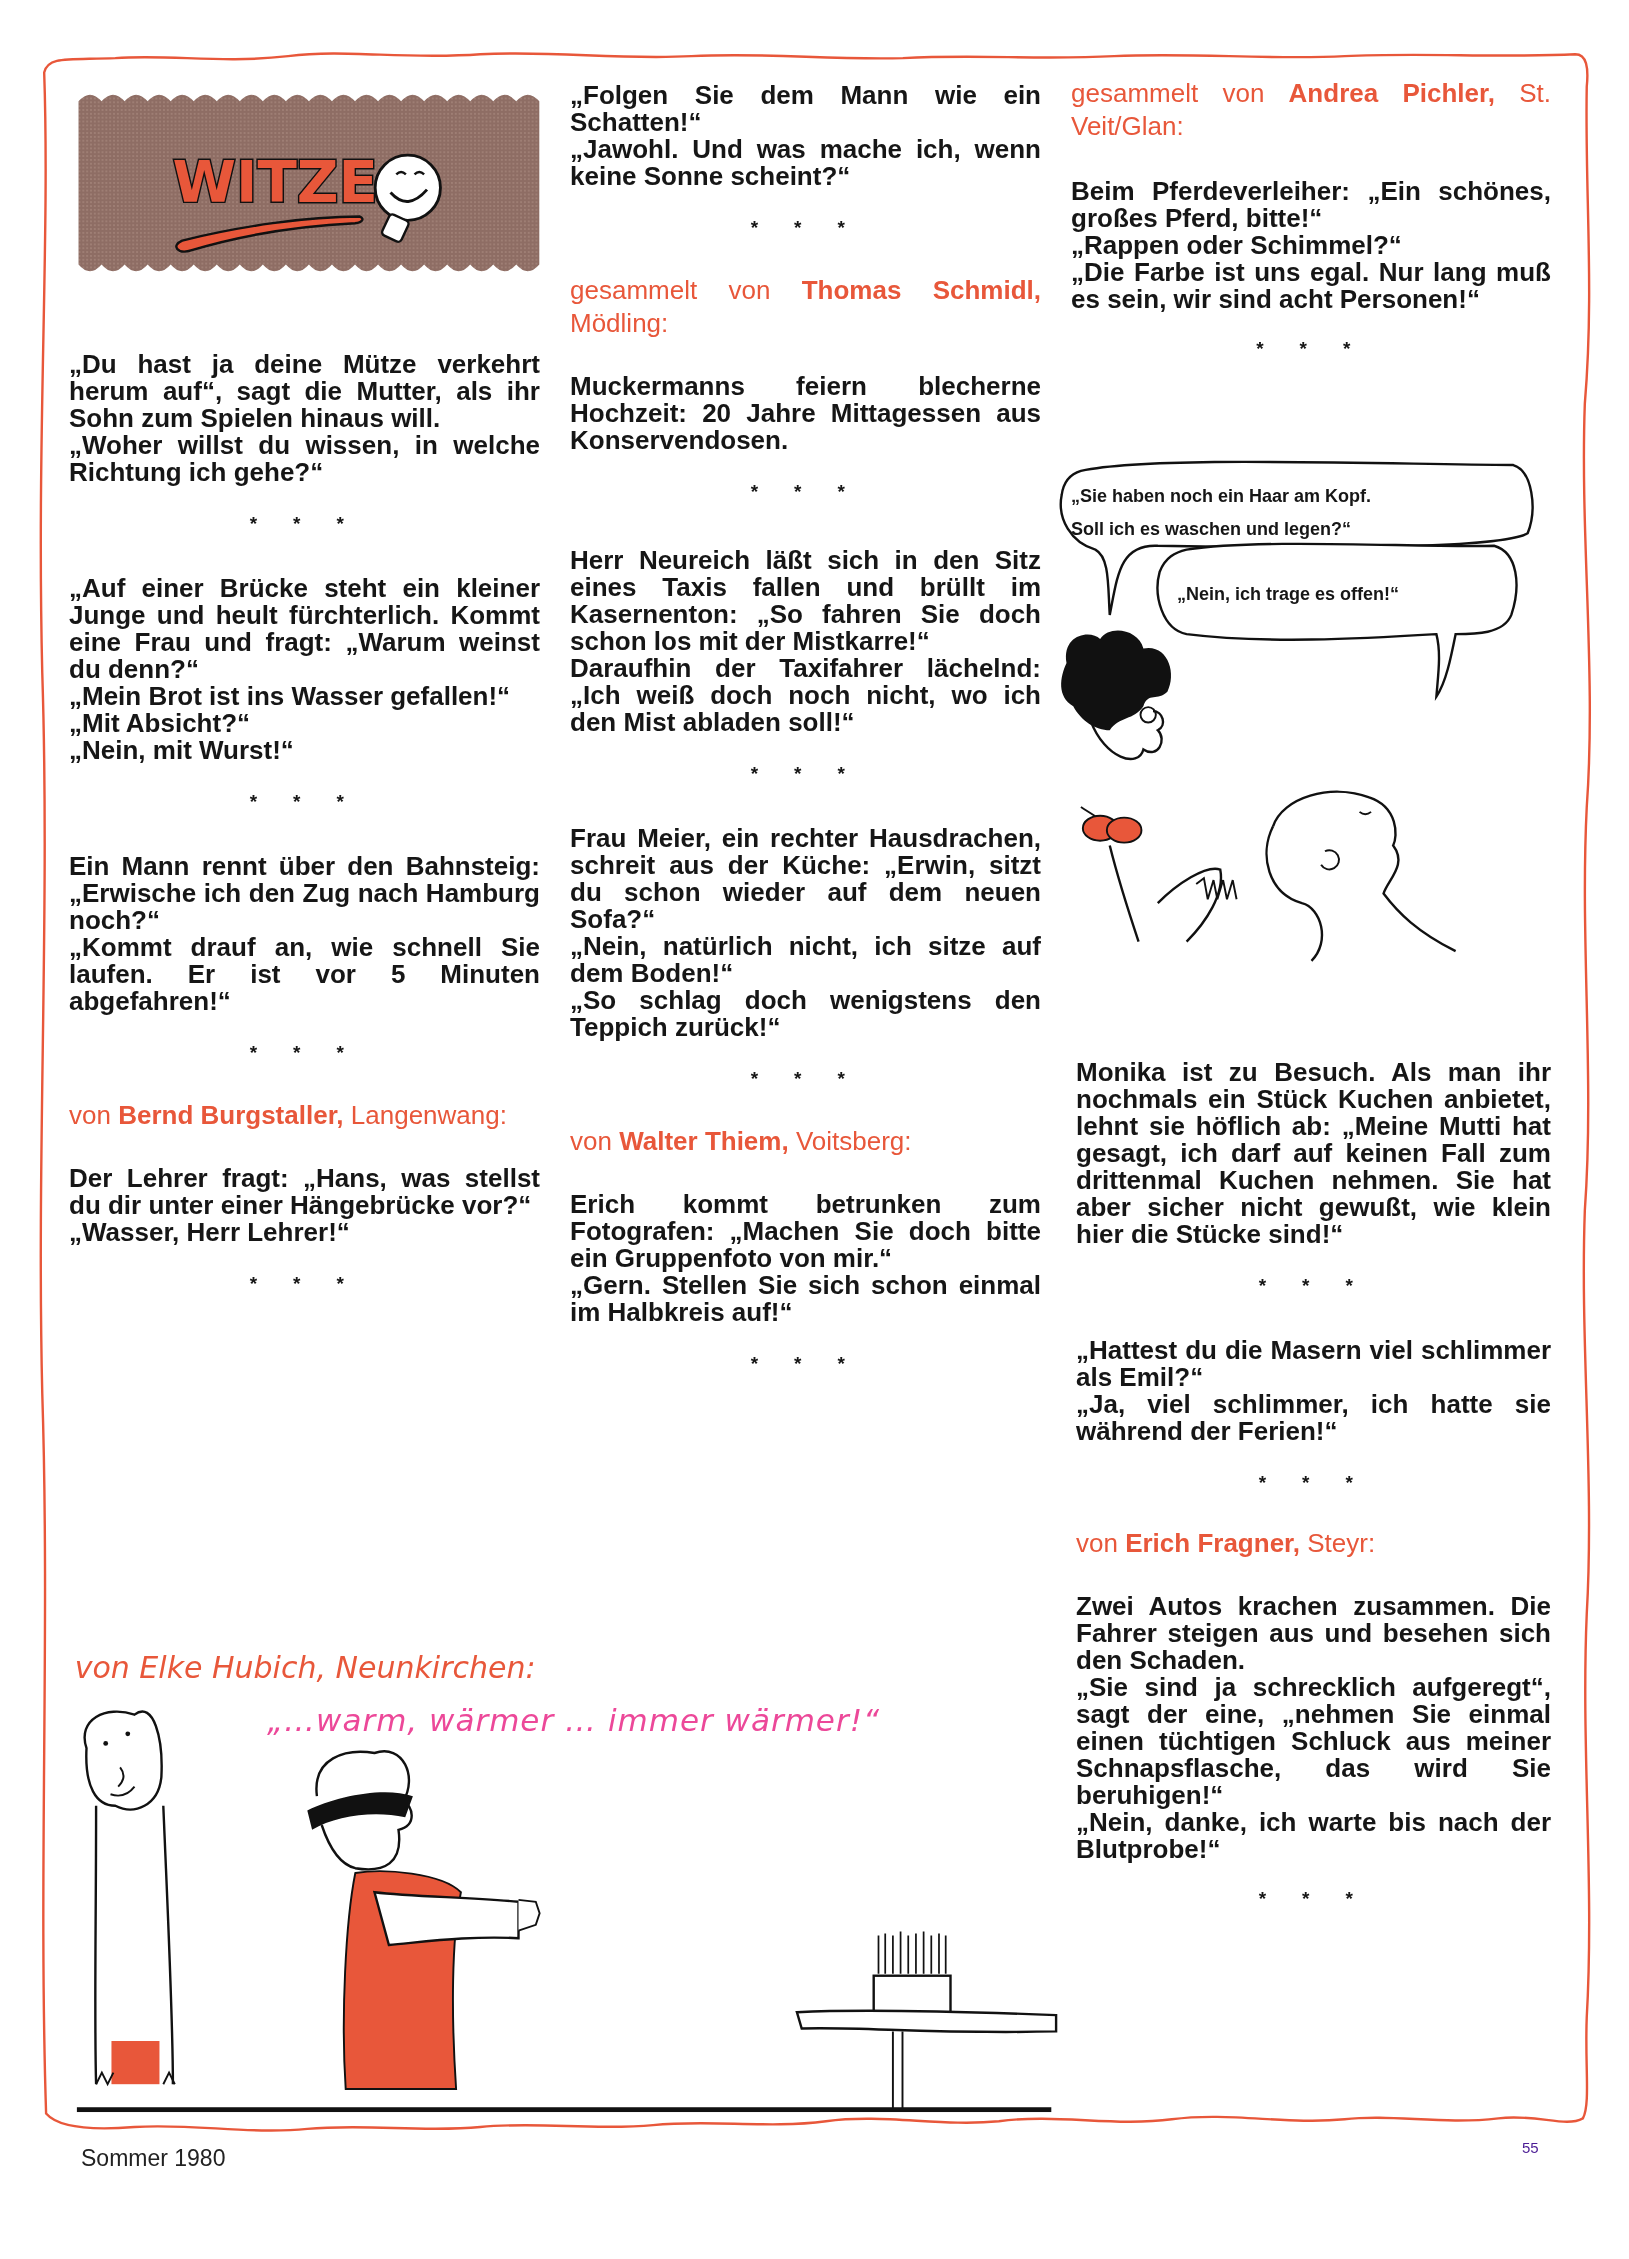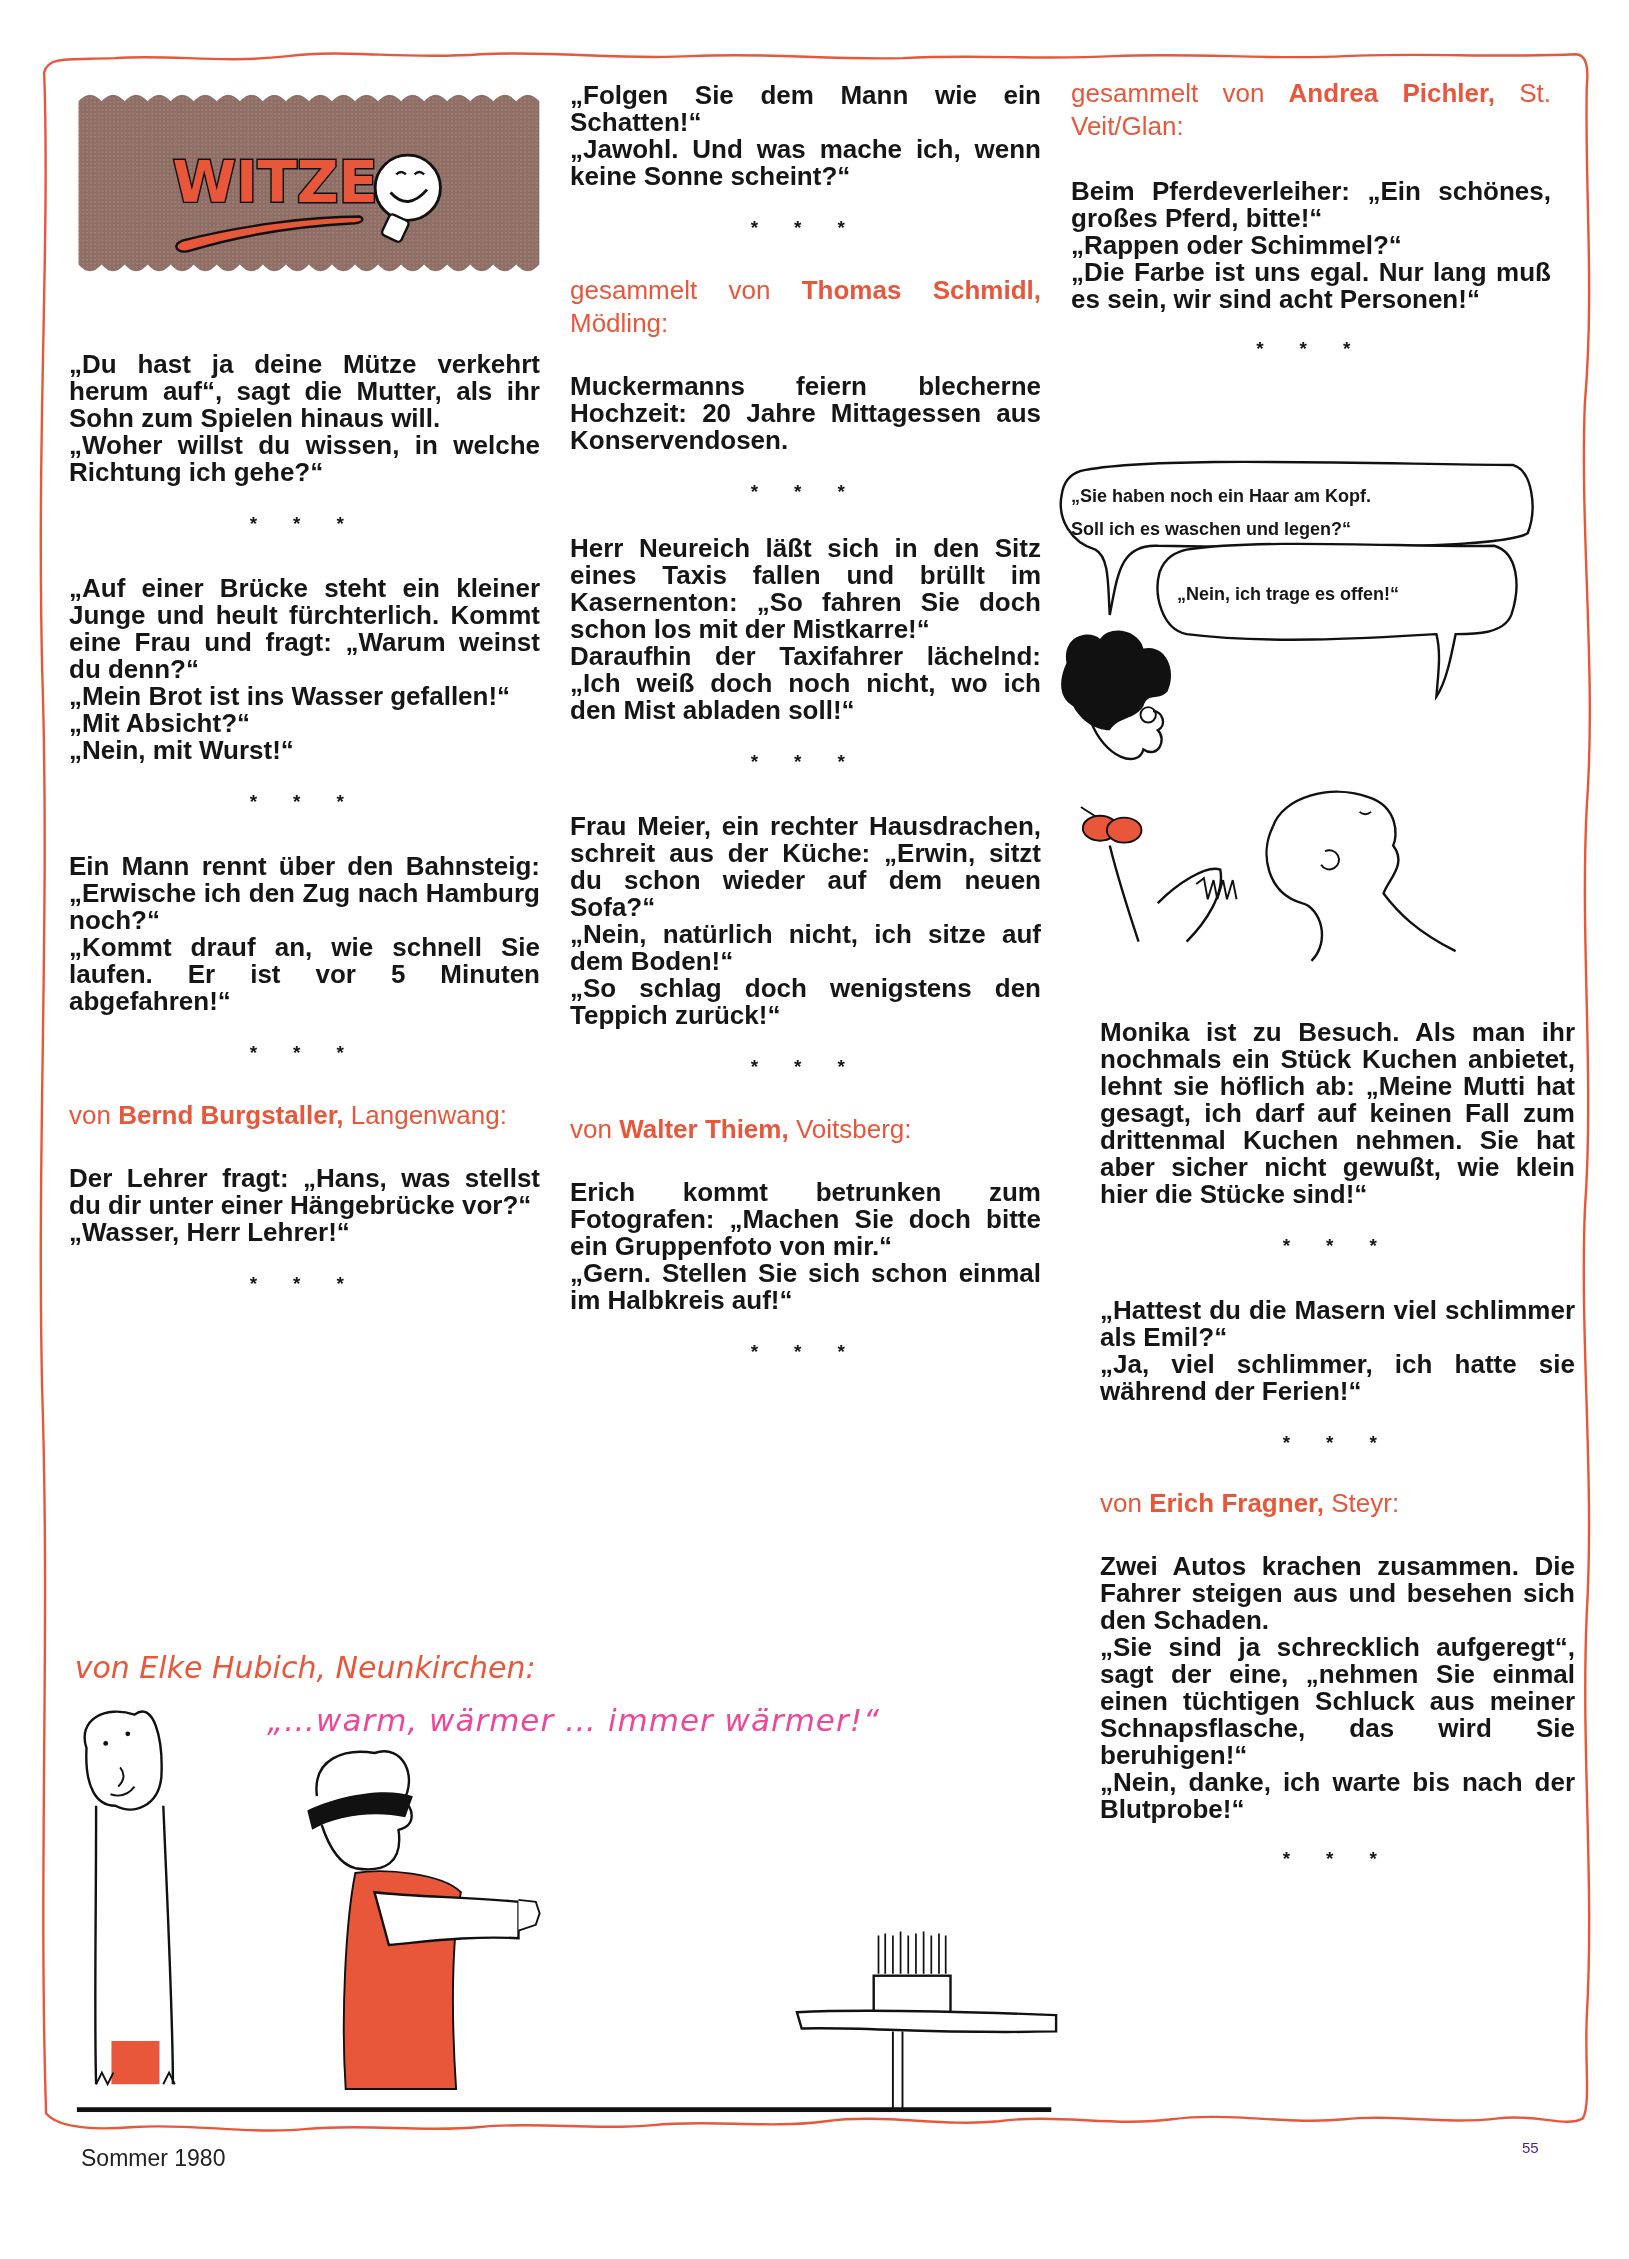--- a/index.html
+++ b/index.html
@@ -62,21 +62,21 @@
   <div class="stars" style="margin-top:27px;">* * *</div>
 </div>
 
 <div class="col" style="left:570px; top:82px; width:471px;">
   <p class="p" style="white-space:pre-line;">„Folgen Sie dem Mann wie ein Schatten!“
 „Jawohl. Und was mache ich, wenn keine Sonne scheint?“</p>
   <div class="stars" style="margin-top:27px;">* * *</div>
   <p class="credit" style="margin-top:35px;"><span>gesammelt von </span><b>Thomas Schmidl,</b><span> Mödling:</span></p>
   <p class="p" style="margin-top:33px; white-space:pre-line;">Muckermanns feiern blecherne Hochzeit: 20 Jahre Mittagessen aus Konservendosen.</p>
   <div class="stars" style="margin-top:27px;">* * *</div>
-  <p class="p" style="margin-top:32px; white-space:pre-line;">Herr Neureich läßt sich in den Sitz eines Taxis fallen und brüllt im Kasernenton: „So fahren Sie doch schon los mit der Mistkarre!“
+  <p class="p" style="margin-top:44px; white-space:pre-line;">Herr Neureich läßt sich in den Sitz eines Taxis fallen und brüllt im Kasernenton: „So fahren Sie doch schon los mit der Mistkarre!“
 Daraufhin der Taxifahrer lächelnd: „Ich weiß doch noch nicht, wo ich den Mist abladen soll!“</p>
   <div class="stars" style="margin-top:27px;">* * *</div>
   <p class="p" style="margin-top:40px; white-space:pre-line;">Frau Meier, ein rechter Hausdrachen, schreit aus der Küche: „Erwin, sitzt du schon wieder auf dem neuen Sofa?“
 „Nein, natürlich nicht, ich sitze auf dem Boden!“
 „So schlag doch wenigstens den Teppich zurück!“</p>
   <div class="stars" style="margin-top:27px;">* * *</div>
   <p class="credit" style="margin-top:35px;"><span>von </span><b>Walter Thiem,</b><span> Voitsberg:</span></p>
   <p class="p" style="margin-top:33px; white-space:pre-line;">Erich kommt betrunken zum Fotografen: „Machen Sie doch bitte ein Gruppenfoto von mir.“
 „Gern. Stellen Sie sich schon einmal im Halbkreis auf!“</p>
   <div class="stars" style="margin-top:27px;">* * *</div>
@@ -112,21 +112,21 @@
     <path d="M230,400 C240,370 290,355 330,370 C360,380 360,410 355,420 C370,440 350,455 345,470 C360,490 380,510 420,530" fill="none" stroke="#111" stroke-width="2.5"></path>
     <path d="M230,400 C215,430 225,470 260,480 C280,485 290,520 270,540" fill="none" stroke="#111" stroke-width="2.5"></path>
     <path d="M320,385 q6,5 12,0" fill="none" stroke="#111" stroke-width="2"></path>
     <path d="M280,440 a10,10 0 1,0 4,-14" fill="none" stroke="#111" stroke-width="2"></path>
   </svg>
   <div class="bubble-text" style="left:19px; top:38px; white-space:pre-line;">„Sie haben noch ein Haar am Kopf.
 Soll ich es waschen und legen?“</div>
   <div class="bubble-text" style="left:125px; top:136px;">„Nein, ich trage es offen!“</div>
 </div>
 
-<div class="col" style="left:1076px; top:1019px; width:475px;margin-left:24px;">
+<div class="col" style="left:1076px; top:1059px; width:475px;">
   <p class="p" style="white-space:pre-line;">Monika ist zu Besuch. Als man ihr nochmals ein Stück Kuchen anbietet, lehnt sie höflich ab: „Meine Mutti hat gesagt, ich darf auf keinen Fall zum drittenmal Kuchen nehmen. Sie hat aber sicher nicht gewußt, wie klein hier die Stücke sind!“</p>
   <div class="stars" style="margin-top:27px;">* * *</div>
   <p class="p" style="margin-top:40px; white-space:pre-line;">„Hattest du die Masern viel schlimmer als Emil?“
 „Ja, viel schlimmer, ich hatte sie während der Ferien!“</p>
   <div class="stars" style="margin-top:27px;">* * *</div>
   <p class="credit" style="margin-top:33px;"><span>von </span><b>Erich Fragner,</b><span> Steyr:</span></p>
   <p class="p" style="margin-top:33px; white-space:pre-line;">Zwei Autos krachen zusammen. Die Fahrer steigen aus und besehen sich den Schaden.
 „Sie sind ja schrecklich aufgeregt“, sagt der eine, „nehmen Sie einmal einen tüchtigen Schluck aus meiner Schnapsflasche, das wird Sie beruhigen!“
 „Nein, danke, ich warte bis nach der Blutprobe!“</p>
   <div class="stars" style="margin-top:25px;">* * *</div>

